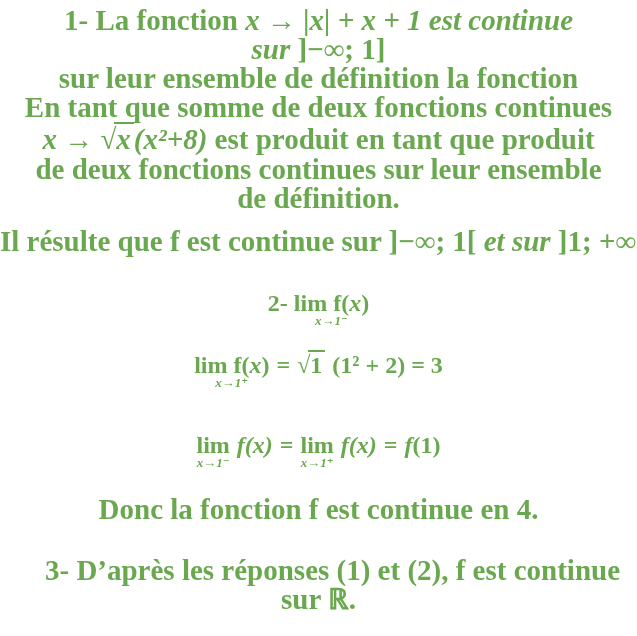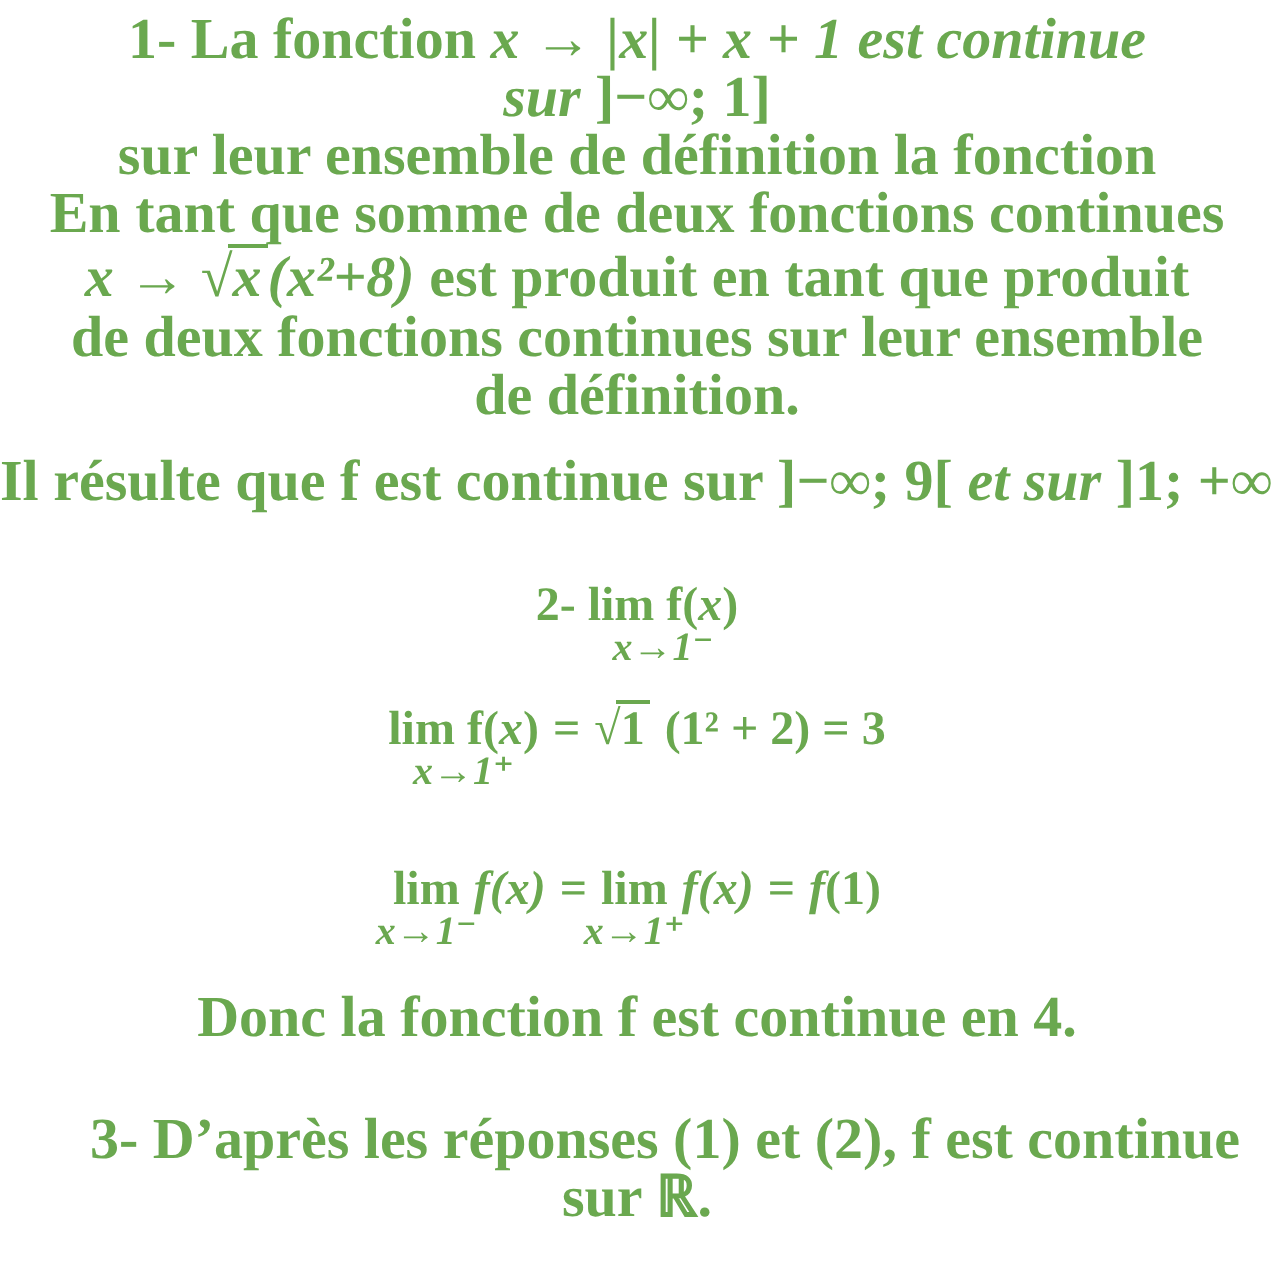--- a/index.html
+++ b/index.html
@@ -16,21 +16,21 @@
   .line8{margin-top:14px;}
   .formula{font-size:24px;line-height:30px;white-space:nowrap;}
   .f2a{margin-top:32px;}
   .f2b{margin-top:32px;}
   .f2c{margin-top:50px;}
   .concl{margin-top:35px;}
   .p3a{margin-top:32px;padding-left:28px;}
   .limstack{position:relative;display:inline-block;}
   .limsub{
     position:absolute;top:100%;left:50%;transform:translateX(-50%);
-    font-size:20px;line-height:1;margin-top:-4px;font-style:italic;
+    font-size:13px;line-height:1;margin-top:-4px;font-style:italic;
     white-space:nowrap;
   }
   .sqrt-sign{letter-spacing:-2px;}
   .sqrt-arg{
     display:inline-block;border-top:2.5px solid currentColor;
     line-height:1.02;padding:1px 3px 0 2px;font-style:italic;
   }
   .eqgap{margin:0 7px;}
   .gap-l{margin-left:7px;}
 </style>
@@ -44,21 +44,21 @@
   <div class="ln"><span class="it">sur </span><span class="up">]−∞; 1]</span></div>
 
   <div class="ln">sur leur ensemble de définition la fonction</div>
   <div class="ln">En tant que somme de deux fonctions continues</div>
 
   <div class="ln"><span class="it">x → </span><span class="up sqrt-sign">√</span><span class="sqrt-arg">x</span><span class="it">(x²+8)</span><span class="up"> est produit en tant que produit</span></div>
 
   <div class="ln">de deux fonctions continues sur leur ensemble</div>
   <div class="ln">de définition.</div>
 
-  <div class="ln line8"><span class="up">Il résulte que f est continue sur ]−∞; 9[</span><span class="it"> et sur </span><span class="up">]1; +∞[</span></div>
+  <div class="ln line8"><span class="up">Il résulte que f est continue sur ]−∞; 1[</span><span class="it"> et sur </span><span class="up">]1; +∞[</span></div>
 
   <div class="formula f2a"><span class="up">2- </span><span class="limstack"><span class="up">lim </span><span class="up">f(</span><span class="it">x</span><span class="up">)</span><span class="limsub">x→1⁻</span></span></div>
 
   <div class="formula f2b"><span class="limstack"><span class="up">lim </span><span class="up">f(</span><span class="it">x</span><span class="up">)</span><span class="limsub">x→1⁺</span></span><span class="up eqgap">=</span><span class="up sqrt-sign">√</span><span class="sqrt-arg up" style="font-style:normal">1</span><span class="up gap-l">(1² + 2) = 3</span></div>
 
   <div class="formula f2c"><span class="limstack"><span class="up">lim</span><span class="limsub">x→1⁻</span></span><span class="it gap-l">f(x)</span><span class="up eqgap">=</span><span class="limstack"><span class="up">lim</span><span class="limsub">x→1⁺</span></span><span class="it gap-l">f(x)</span><span class="up eqgap">=</span><span class="it">f</span><span class="up">(1)</span></div>
 
   <div class="ln concl">Donc la fonction f est continue en 4.</div>
 
   <div class="ln p3a">3- D’après les réponses (1) et (2), f est continue</div>

